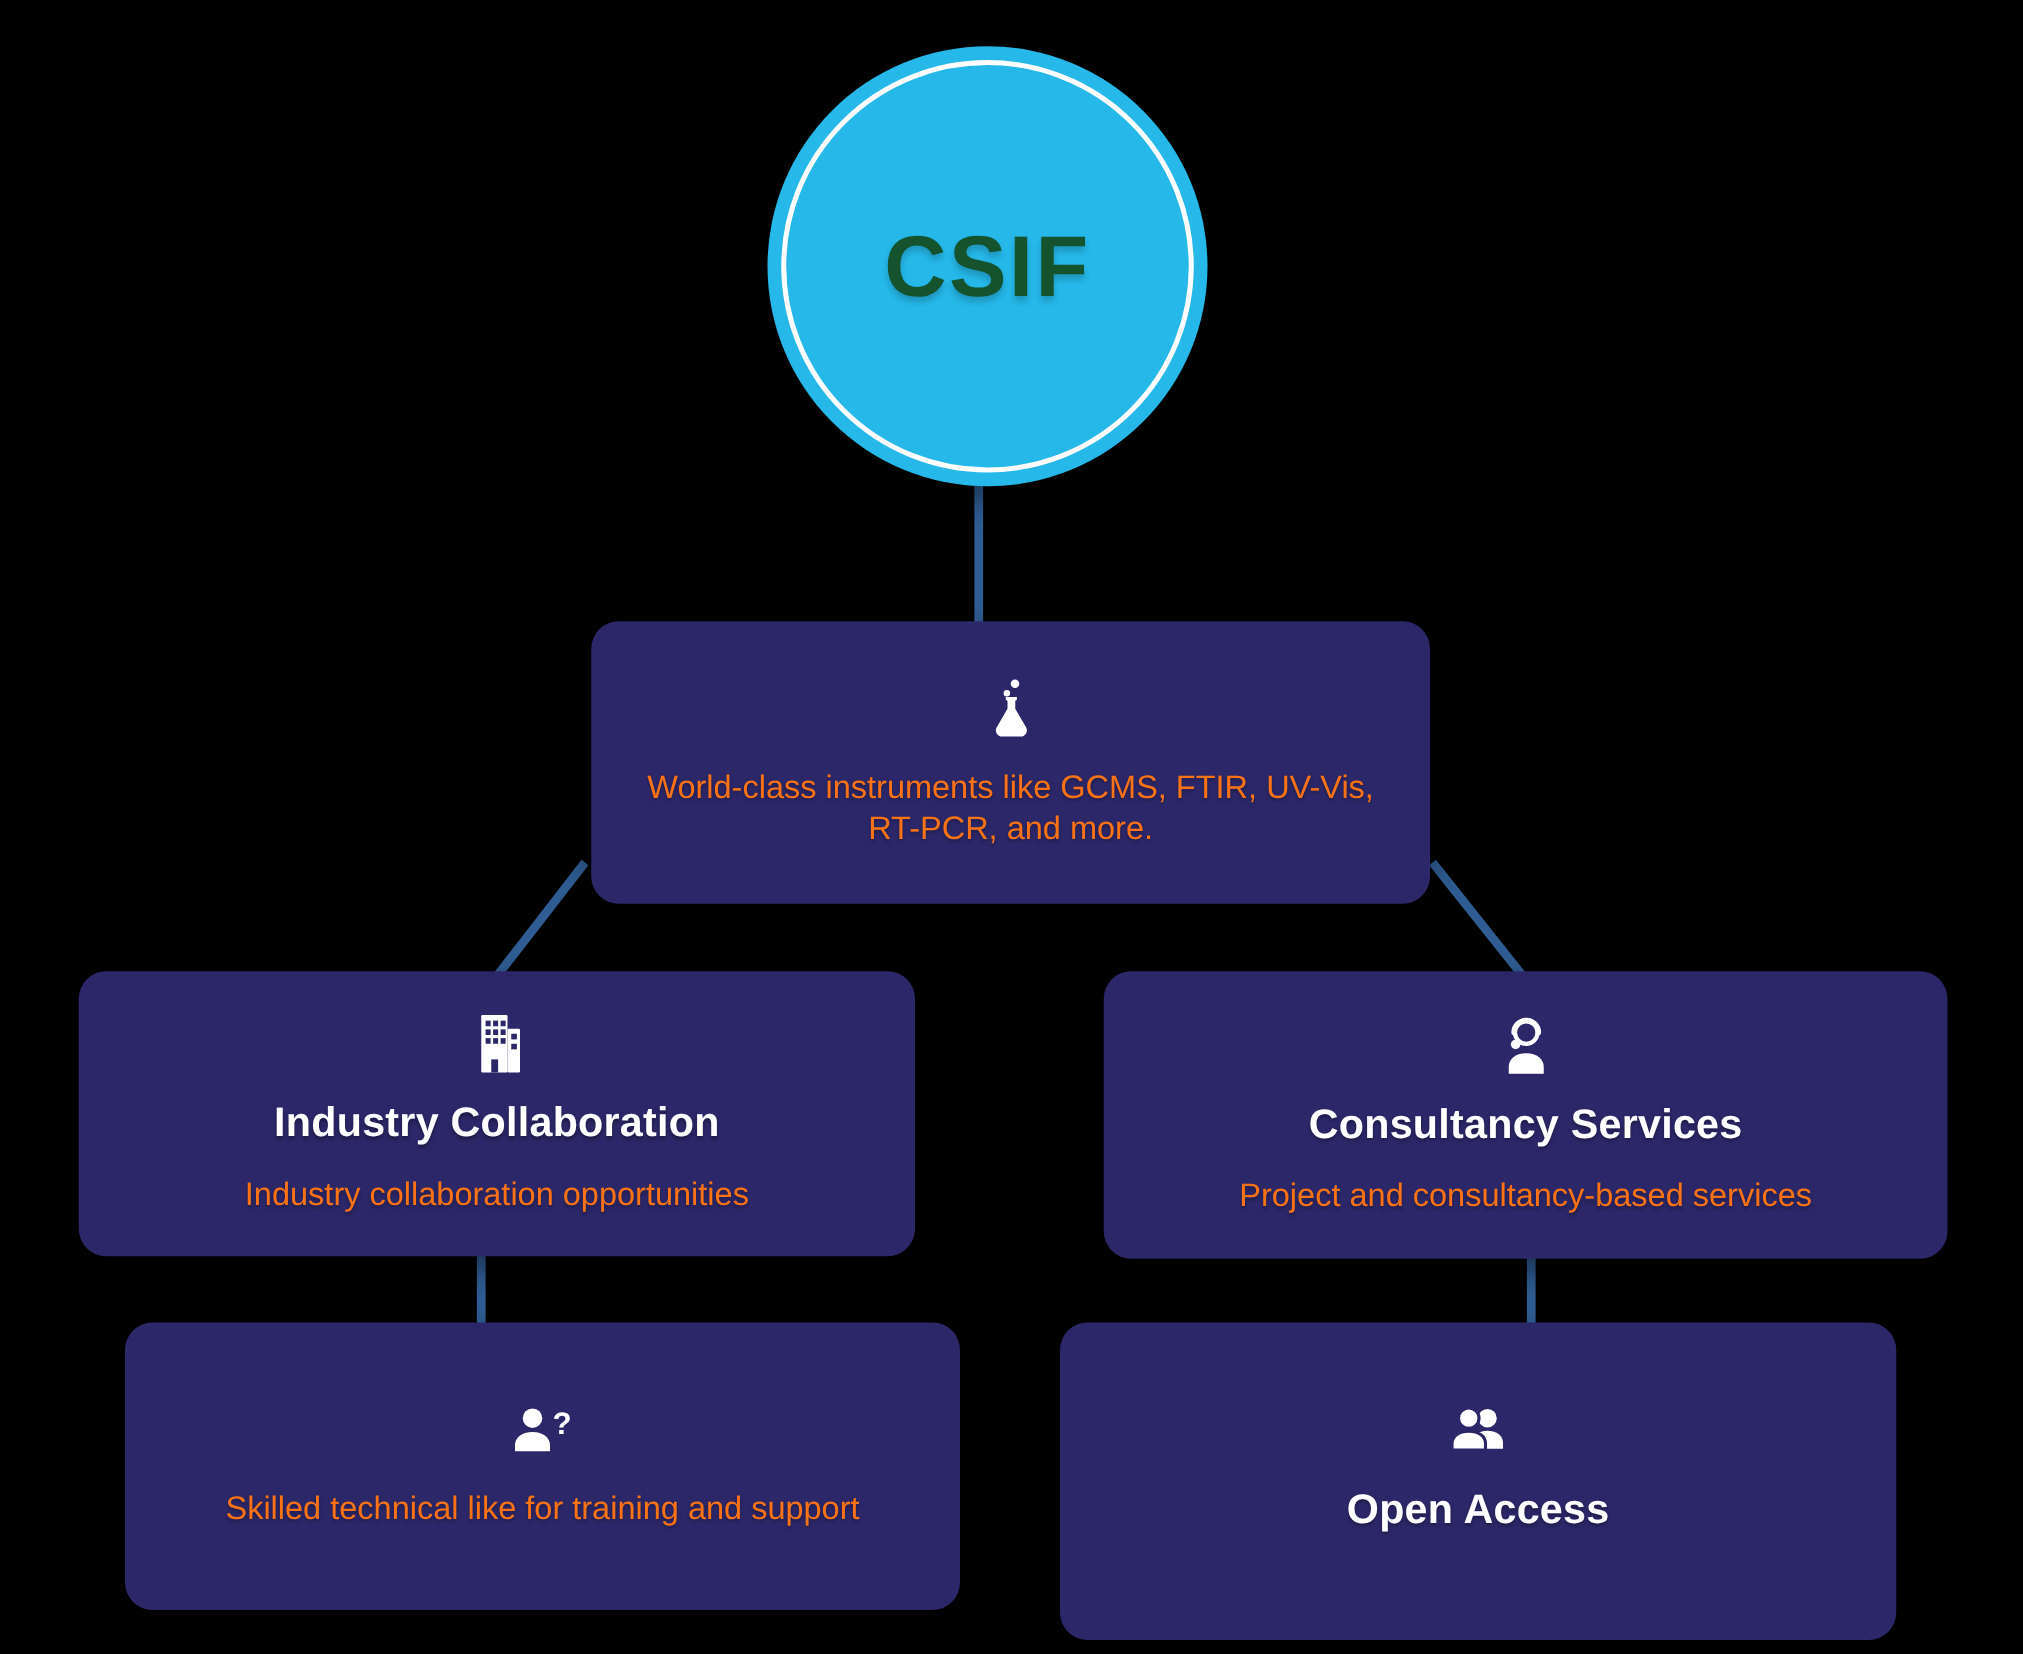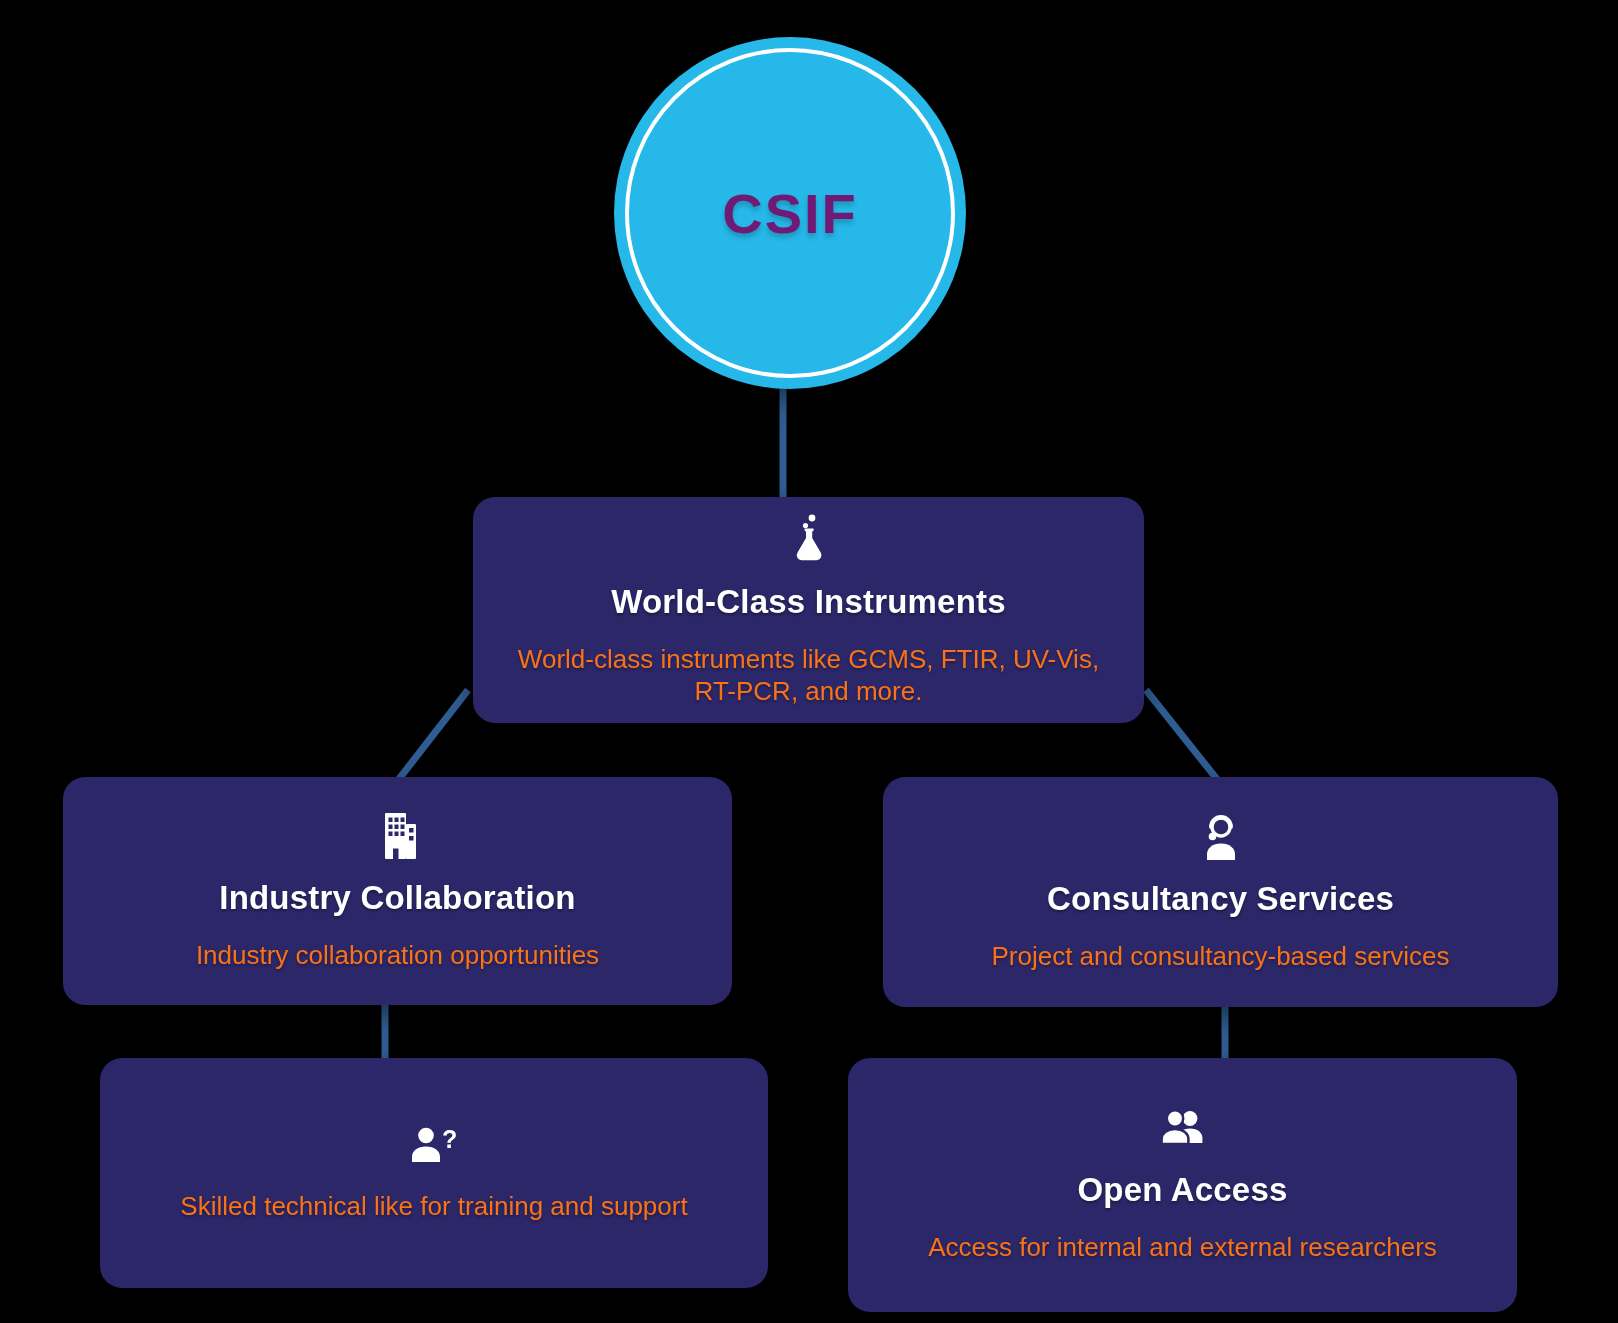--- a/index.html
+++ b/index.html
@@ -21,21 +21,21 @@
     left: 614px; top: 37px; width: 352px; height: 352px;
     background: #25b8e9; border-radius: 50%;
     display: flex; align-items: center; justify-content: center;
     box-shadow: 0 10px 26px rgba(0,0,0,0.45);
   }
   .root-circle::before {
     content: ""; position: absolute; inset: 11px;
     border: 4px solid #ffffff; border-radius: 50%;
   }
   .root-label {
-    color: #701a75; font-size: 56px; font-weight: 600; letter-spacing: 2px;
+    color: #14532d; font-size: 69px; font-weight: 600; letter-spacing: 2px;
     text-shadow: 0 4px 5px rgba(0,0,0,0.20);
   }
 
   
   .node {
     position: absolute; z-index: 2;
     background: #2c2768; border-radius: 22px; color: #ffffff;
     display: flex; flex-direction: column; align-items: center; justify-content: center;
     text-align: center;
     box-shadow: 0 10px 24px rgba(0,0,0,0.45);
@@ -77,21 +77,20 @@
   </div>
 
   <div class="node node-instruments">
     <span class="icon">
       <svg width="46" height="52" viewBox="0 0 46 52">
         <circle cx="26" cy="5" r="3.4"></circle>
         <circle cx="19.5" cy="12.5" r="2.6"></circle>
         <path d="M18.6 15.5h9v2l-1.4 1.3v6.2l8.6 14.8a4.9 4.9 0 0 1-4.2 7.4H15.6a4.9 4.9 0 0 1-4.2-7.4L20 25v-6.2l-1.4-1.3z"></path>
       </svg>
     </span>
-    <h2>World-Class Instruments</h2>
     <p>World-class instruments like GCMS, FTIR, UV-Vis, RT-PCR, and more.</p>
   </div>
 
   <div class="node node-consultancy">
     <span class="icon">
       <svg width="48" height="50" viewBox="0 0 48 50">
         <path d="M24 31.5c8.6 0 14 4.8 14 10.8V48H10v-5.7c0-6 5.4-10.8 14-10.8z"></path>
         <circle cx="24" cy="15" r="9" fill="none" stroke="#ffffff" stroke-width="3.4"></circle>
         <path d="M33.8 15a9.8 9.8 0 0 0-19.6 0" fill="none" stroke="#ffffff" stroke-width="4.2" stroke-linecap="round"></path>
         <circle cx="15.5" cy="24.5" r="3.8"></circle>
@@ -140,16 +139,15 @@
   <div class="node node-open-access">
     <span class="icon">
       <svg width="56" height="46" viewBox="0 0 56 46">
         <circle cx="35" cy="11.5" r="7.4"></circle>
         <path d="M35 21.5c7.6 0 12.4 4.2 12.4 9.4V36H22.6v-5.1c0-5.2 4.8-9.4 12.4-9.4z"></path>
         <circle cx="20" cy="11.5" r="8.2" stroke="#2c2768" stroke-width="2.5"></circle>
         <path d="M20 22c8.2 0 13.4 4.4 13.4 9.9V37H6.6v-5.1C6.6 26.4 11.8 22 20 22z" stroke="#2c2768" stroke-width="2.5"></path>
       </svg>
     </span>
     <h2>Open Access</h2>
-    <p>Access for internal and external researchers</p>
   </div>
 
 </div>
 
 </body></html>

